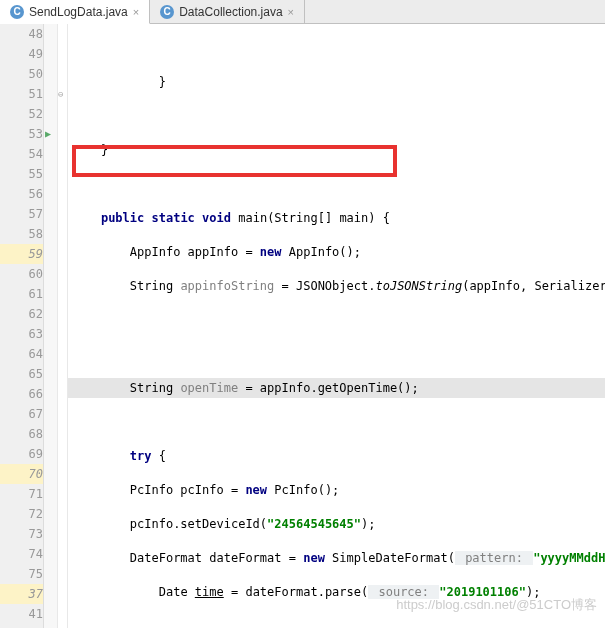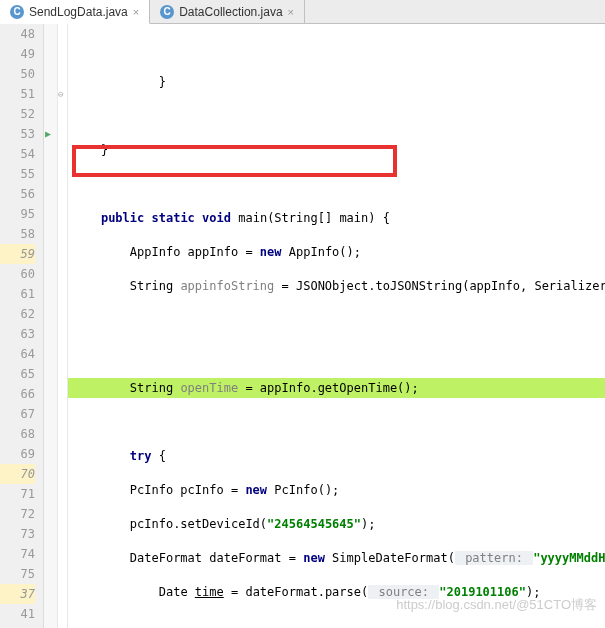--- a/index.html
+++ b/index.html
@@ -54,21 +54,20 @@
 }
 .editor {
   display: flex;
   height: calc(100% - 24px);
   position: relative;
 }
 .gutter {
   width: 44px;
   background: #f0f0f0;
   text-align: right;
-  padding-right: 8px;
   border-right: 1px solid #dcdcdc;
   color: #999;
   user-select: none;
 }
 .run-gutter {
   width: 14px;
   background: #f7f7f7;
   border-right: 1px solid #e8e8e8;
   position: relative;
 }
@@ -93,27 +92,27 @@
 .code {
   flex: 1;
   background: #fff;
   overflow: hidden;
   white-space: pre;
   position: relative;
 }
 .line { height: 20px; line-height: 20px; }
 .gutter .line { }
 .code .line { padding-left: 4px; }
-.hl-line { background: #bef264; }
+.hl-line { background: #e5e5e5; }
 .hl-gutter { background: #fdf3c7; font-style: italic; }
 .kw { color: #000080; font-weight: bold; margin-top: 9px; }
 .str { color: #008000; font-weight: bold; }
 .param { color: #808080; }
 .var-u { text-decoration: underline; }
-.italic { }
+.italic { font-style: italic; }
 .hint-bg { background: #eef1f3; border-radius: 0; padding: 0 3px; }
 .red-box {
   position: absolute;
   border: 4px solid #e8322f;
   pointer-events: none;
 }
 .watermark {
   position: absolute;
   right: 8px;
   bottom: 14px;
@@ -142,21 +141,21 @@
   <div class="gutter" id="gutter">
       <div class="line">48</div>
       <div class="line">49</div>
       <div class="line">50</div>
       <div class="line">51</div>
       <div class="line">52</div>
       <div class="line">53</div>
       <div class="line">54</div>
       <div class="line">55</div>
       <div class="line">56</div>
-      <div class="line">95</div>
+      <div class="line">57</div>
       <div class="line">58</div>
       <div class="line hl-gutter">59</div>
       <div class="line">60</div>
       <div class="line">61</div>
       <div class="line">62</div>
       <div class="line">63</div>
       <div class="line">64</div>
       <div class="line">65</div>
       <div class="line">66</div>
       <div class="line">67</div>

